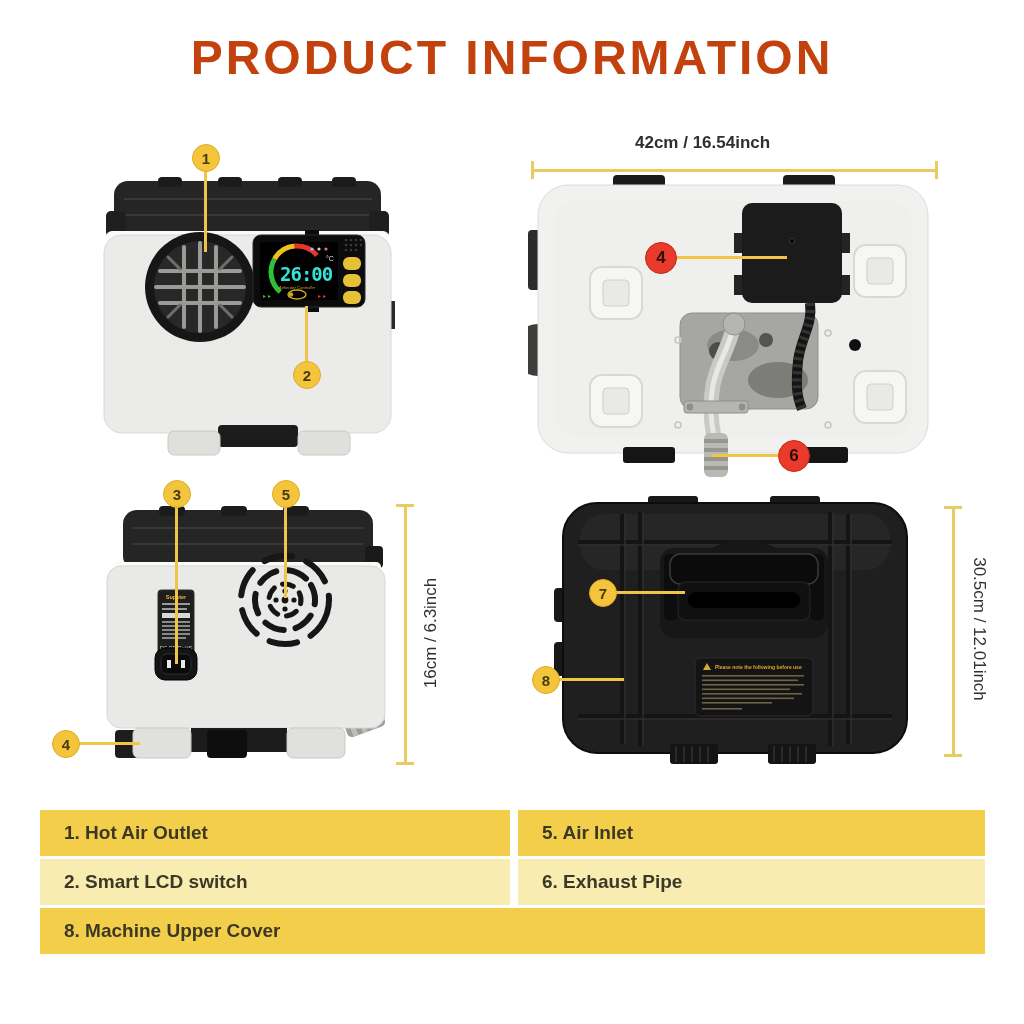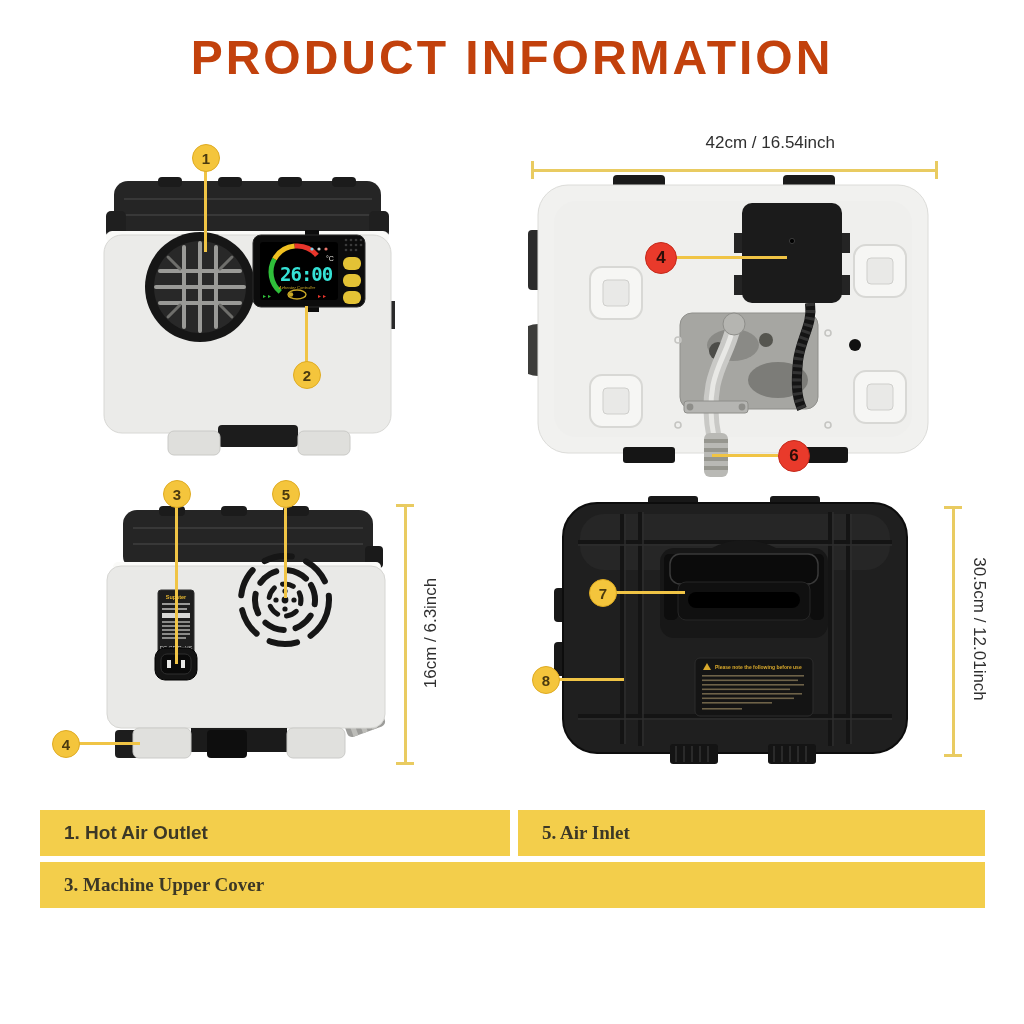--- a/index.html
+++ b/index.html
@@ -26,21 +26,21 @@
   .dimline{background:#E9CB61;z-index:4;}
   .dimlabel{color:#2f2f2f;font-size:17px;font-weight:500;white-space:nowrap;z-index:4;}
   .dimlabel.rot-ccw{transform:rotate(-90deg);}
   .dimlabel.rot-cw{transform:rotate(90deg);}
   
   #legend{left:40px;top:810px;width:945px;z-index:3;}
   .legend-row{display:flex;gap:8px;margin-bottom:3px;}
   .legend-cell{height:46px;display:flex;align-items:center;padding-left:24px;
                font-size:19px;font-weight:600;color:#3c3826;box-sizing:border-box;}
   .legend-cell.l{width:470px;}
-  .legend-cell.r{flex:1;font-family:Liberation Serif, serif;}
+  .legend-cell.r{flex:1;}
   .legend-row:nth-child(odd) .legend-cell{background:#F3CE4B;}
   .legend-row:nth-child(even) .legend-cell{background:#F9ECB0;}
 </style>
 </head>
 <body>
 
 <div id="title" class="abs">PRODUCT INFORMATION</div>
 
 <div class="figure abs" style="left:100px;top:175px;width:295px;height:285px;">
 <svg width="295" height="285" viewBox="0 0 295 285">
@@ -346,21 +346,21 @@
       <line x1="222" y1="254" x2="222" y2="270" stroke="#2a2a2a" stroke-width="2"></line>
       <line x1="230" y1="254" x2="230" y2="270" stroke="#2a2a2a" stroke-width="2"></line>
       <line x1="238" y1="254" x2="238" y2="270" stroke="#2a2a2a" stroke-width="2"></line>
       <line x1="246" y1="254" x2="246" y2="270" stroke="#2a2a2a" stroke-width="2"></line>
       <line x1="254" y1="254" x2="254" y2="270" stroke="#2a2a2a" stroke-width="2"></line>
     </g>
   </g>
 </svg>
 </div>
 
-<div class="abs dimlabel" style="left:635px;top:133px;width:200px;text-align:right;">42cm / 16.54inch</div>
+<div class="abs dimlabel" style="left:635px;top:133px;width:200px;text-align:left;font-weight:bold;">42cm / 16.54inch</div>
 <div class="abs dimline" style="left:532px;top:169px;width:405px;height:2.5px;"></div>
 <div class="abs dimline" style="left:531px;top:161px;width:2.5px;height:18px;"></div>
 <div class="abs dimline" style="left:935px;top:161px;width:2.5px;height:18px;"></div>
 
 <div class="abs dimline" style="left:404px;top:505px;width:2.5px;height:260px;"></div>
 <div class="abs dimline" style="left:396px;top:504px;width:18px;height:2.5px;"></div>
 <div class="abs dimline" style="left:396px;top:762px;width:18px;height:2.5px;"></div>
 <div class="abs dimlabel rot-ccw" style="left:331px;top:623px;width:200px;text-align:center;">16cm / 6.3inch</div>
 
 <div class="abs dimline" style="left:952px;top:507px;width:2.5px;height:250px;"></div>
@@ -394,17 +394,19 @@
 
 <div class="abs cline h" style="left:558px;top:677.5px;width:66px;"></div>
 <div class="abs callout yellow" style="left:532px;top:666px;">8</div>
 
 <div id="legend" class="abs">
   <div class="legend-row">
     <div class="legend-cell l">1. Hot Air Outlet</div>
     <div class="legend-cell r">5. Air Inlet</div>
   </div>
   <div class="legend-row">
+    <div class="legend-cell l">2. Smart LCD switch</div>
+    <div class="legend-cell r">6. Exhaust Pipe</div>
   </div>
   <div class="legend-row">
-    <div class="legend-cell r">3. Machine Upper Cover</div>
+    <div class="legend-cell r">8. Machine Upper Cover</div>
   </div>
 </div>
 
 </body></html>

